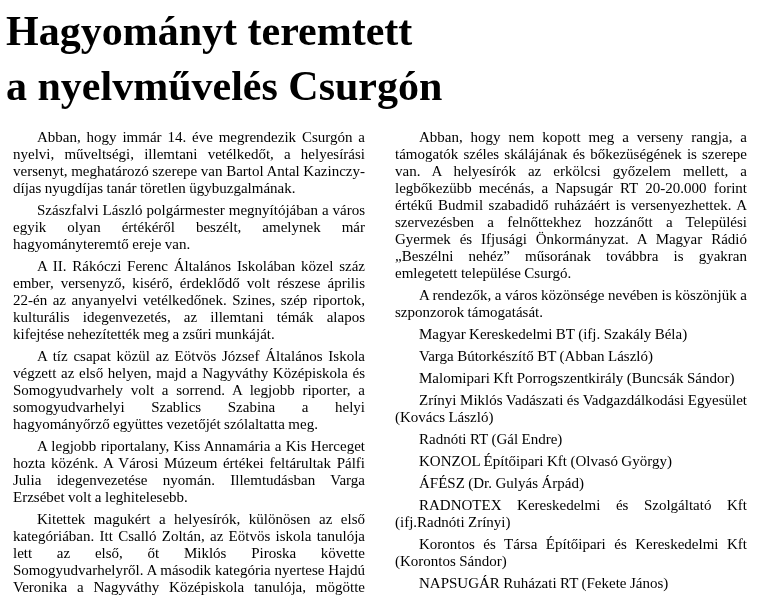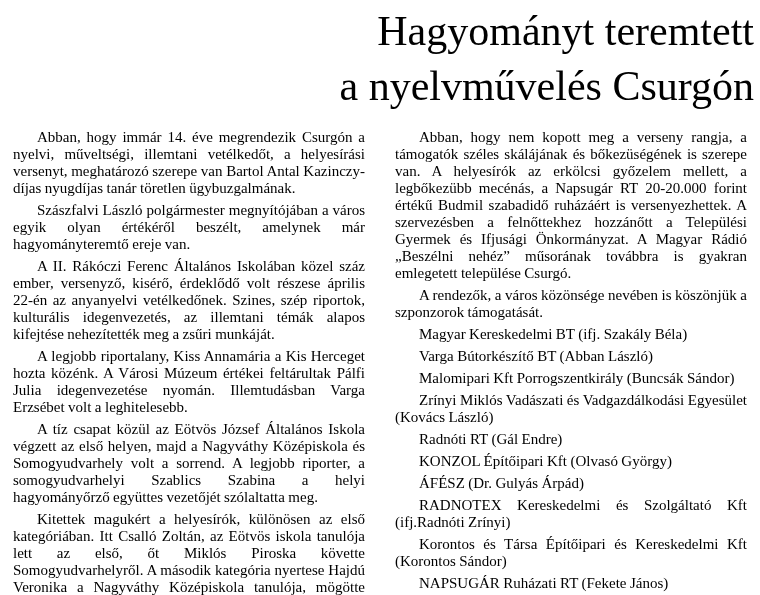--- a/index.html
+++ b/index.html
@@ -13,24 +13,24 @@
     height: 595px;
     background: #ffffff;
     color: #000000;
     font-family: "Liberation Serif", "DejaVu Serif", serif;
     overflow: hidden;
     box-sizing: border-box;
     padding: 4px 6px 0 6px;
   }
   .headline {
     margin: 0 0 10px 0;
-    text-align: right;
+    text-align: left;
     font-size: 42px;
     line-height: 55px;
-    font-weight: normal;
+    font-weight: bold;
     letter-spacing: 0px;
     font-family: "Liberation Serif", "DejaVu Serif", serif;
   }
   .columns {
     display: flex;
     gap: 20px;
     padding: 0 2px;
   }
   .col {
     flex: 1 1 0;
@@ -56,22 +56,22 @@
     <span>Hagyományt teremtett</span><br>
     <span>a nyelvművelés Csurgón</span>
   </h1>
 
   <div class="columns">
 
     <div class="col">
       <p>Abban, hogy immár 14. éve megrendezik Csurgón a nyelvi, műveltségi, illemtani vetélkedőt, a helyesírási versenyt, meghatározó szerepe van Bartol Antal Kazinczy-díjas nyugdíjas tanár töretlen ügybuzgalmának.</p>
       <p>Szászfalvi László polgármester megnyítójában a város egyik olyan értékéről beszélt, amelynek már hagyományteremtő ereje van.</p>
       <p>A II. Rákóczi Ferenc Általános Iskolában közel száz ember, versenyző, kisérő, érdeklődő volt részese április 22-én az anyanyelvi vetélkedőnek. Szines, szép riportok, kulturális idegenvezetés, az illemtani témák alapos kifejtése nehezítették meg a zsűri munkáját.</p>
+      <p>A tíz csapat közül az Eötvös József Általános Iskola végzett az első helyen, majd a Nagyváthy Középiskola és Somogyudvarhely volt a sorrend. A legjobb riporter, a somogyudvarhelyi Szablics Szabina a helyi hagyományőrző együttes vezetőjét szólaltatta meg.</p>
       <p>A legjobb riportalany, Kiss Annamária a Kis Herceget hozta közénk. A Városi Múzeum értékei feltárultak Pálfi Julia idegenvezetése nyomán. Illemtudásban Varga Erzsébet volt a leghitelesebb.</p>
-      <p>A tíz csapat közül az Eötvös József Általános Iskola végzett az első helyen, majd a Nagyváthy Középiskola és Somogyudvarhely volt a sorrend. A legjobb riporter, a somogyudvarhelyi Szablics Szabina a helyi hagyományőrző együttes vezetőjét szólaltatta meg.</p>
       <p>Kitettek magukért a helyesírók, különösen az első kategóriában. Itt Csalló Zoltán, az Eötvös iskola tanulója lett az első, őt Miklós Piroska követte Somogyudvarhelyről. A második kategória nyertese Hajdú Veronika a Nagyváthy Középiskola tanulója, mögötte Erdős Judit, a Csokonai Vitéz Mihály Református Gimnázium diákja végzett.</p>
     </div>
 
     <div class="col">
       <p>Abban, hogy nem kopott meg a verseny rangja, a támogatók széles skálájának és bőkezüségének is szerepe van. A helyesírók az erkölcsi győzelem mellett, a legbőkezübb mecénás, a Napsugár RT 20-20.000 forint értékű Budmil szabadidő ruházáért is versenyezhettek. A szervezésben a felnőttekhez hozzánőtt a Települési Gyermek és Ifjusági Önkormányzat. A Magyar Rádió „Beszélni nehéz” műsorának továbbra is gyakran emlegetett települése Csurgó.</p>
       <p>A rendezők, a város közönsége nevében is köszönjük a szponzorok támogatását.</p>
       <p>Magyar Kereskedelmi BT (ifj. Szakály Béla)</p>
       <p>Varga Bútorkészítő BT (Abban László)</p>
       <p>Malomipari Kft Porrogszentkirály (Buncsák Sándor)</p>
       <p>Zrínyi Miklós Vadászati és Vadgazdálkodási Egyesület (Kovács László)</p>

